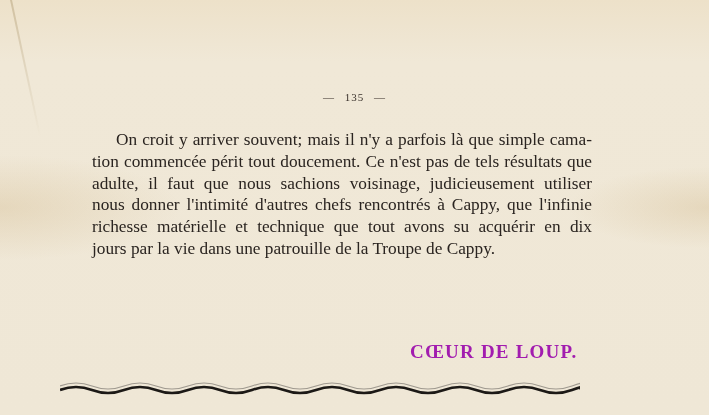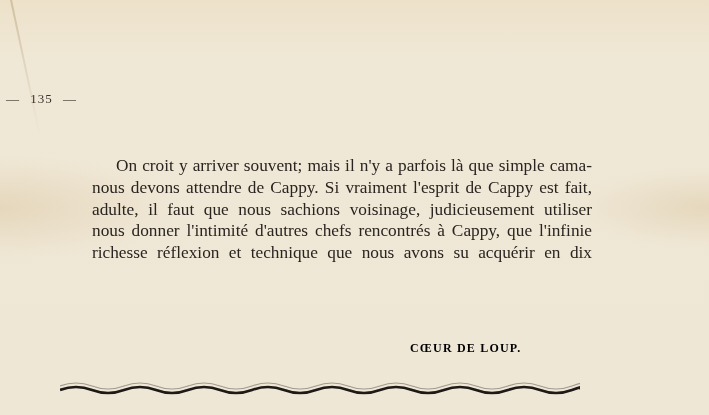--- a/index.html
+++ b/index.html
@@ -27,34 +27,34 @@
       height: 140px;
       background: linear-gradient(180deg, rgba(180,160,120,0.5), rgba(180,160,120,0));
       transform: rotate(-12deg);
       transform-origin: top left;
     }
     .page-number {
       position: absolute;
       left: 0;
       width: 100%;
       top: 91px;
-      font-size: 13px;
+      text-align: center;
+      font-size: 11px;
       letter-spacing: 1px;
       color: #3a322c;
     }
     .page-number .dash {
       display: inline-block;
       margin: 0 6px;
     }
     .body-text {
       position: absolute;
       left: 92px;
       top: 129px;
       width: 500px;
-      margin-top: 26px;
     }
     .line {
       display: block;
       height: 21.8px;
       line-height: 21.8px;
       font-size: 17.3px;
       text-align: justify;
       text-align-last: justify;
       white-space: nowrap;
       overflow: visible;
@@ -62,24 +62,24 @@
     .line.indent {
       padding-left: 24px;
     }
     .line.last {
       text-align-last: left;
     }
     .signature {
       position: absolute;
       left: 410px;
       top: 341px;
-      font-size: 12px;
+      font-size: 19px;
       font-weight: bold;
       letter-spacing: 1.2px;
-      color: #000000;
+      color: #a21caf;
     }
     .ornament {
       position: absolute;
       left: 60px;
       top: 380px;
       width: 520px;
       height: 16px;
     }
   </style>
 </head>
@@ -88,24 +88,25 @@
 <div class="fold-line"></div>
 
 <div class="page-number">
   <span class="dash">—</span>
   <span>135</span>
   <span class="dash">—</span>
 </div>
 
 <div class="body-text">
   <span class="line indent">On croit y arriver souvent; mais il n'y a parfois là que simple cama-</span>
-  <span class="line">nous devons attendre de Cappy. Si vraiment l'esprit de Cappy est fait,</span>
+  <span class="line">tion commencée périt tout doucement. Ce n'est pas de tels résultats que</span>
   <span class="line">adulte, il faut que nous sachions voisinage, judicieusement utiliser</span>
   <span class="line">nous donner l'intimité d'autres chefs rencontrés à Cappy, que l'infinie</span>
-  <span class="line">richesse réflexion et technique que nous avons su acquérir en dix</span>
+  <span class="line">richesse matérielle et technique que tout avons su acquérir en dix</span>
+  <span class="line last">jours par la vie dans une patrouille de la Troupe de Cappy.</span>
 </div>
 
 <div class="signature">CŒUR DE LOUP.</div>
 
 <svg class="ornament" viewBox="0 0 520 16" preserveAspectRatio="none">
   <defs>
     <path id="wave-light" d="M0,6 q16,-6 32,0 t32,0 t32,0 t32,0 t32,0 t32,0 t32,0 t32,0 t32,0 t32,0 t32,0 t32,0 t32,0 t32,0 t32,0 t32,0 t8,0"></path>
     <path id="wave-dark" d="M0,10 q16,-6 32,0 t32,0 t32,0 t32,0 t32,0 t32,0 t32,0 t32,0 t32,0 t32,0 t32,0 t32,0 t32,0 t32,0 t32,0 t32,0 t8,0"></path>
   </defs>
   <use href="#wave-light" fill="none" stroke="#a09a90" stroke-width="1.2"></use>

